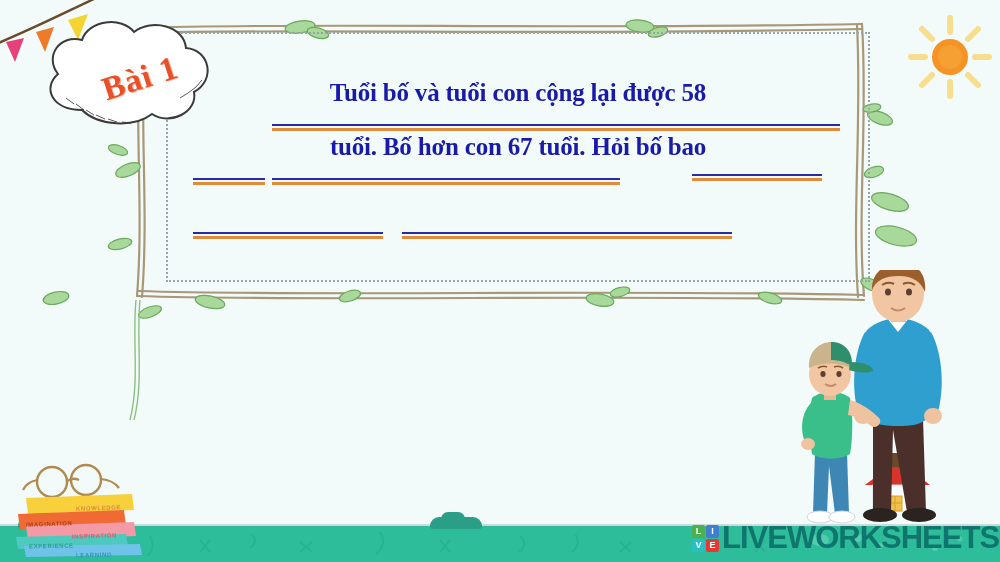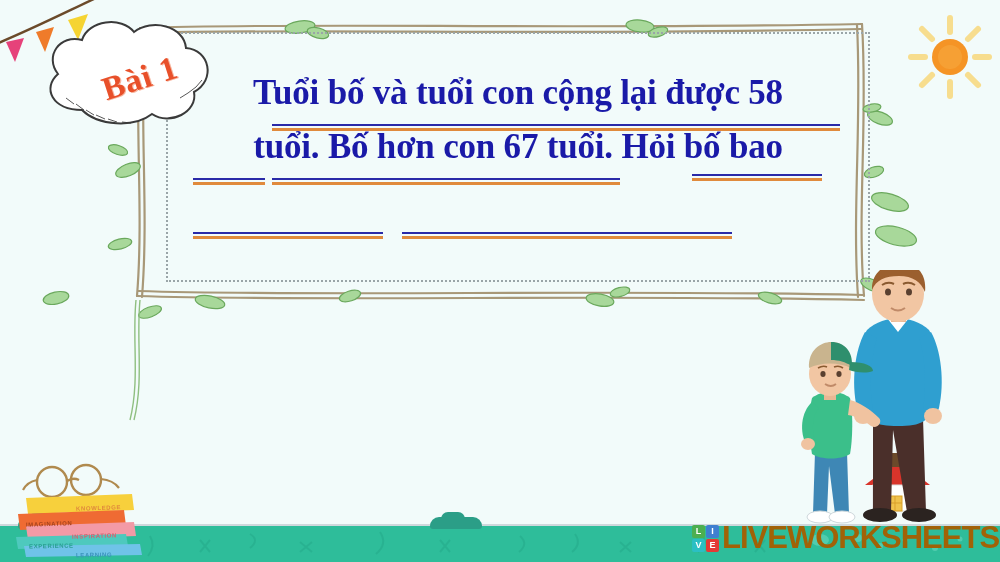--- a/index.html
+++ b/index.html
@@ -85,21 +85,21 @@
   
   .problem-text {
     position: absolute;
     left: 180px;
     top: 66px;
     width: 676px;
     text-align: center;
     color: #1a1aa8;
     font-family: "Liberation Serif", serif;
     font-weight: bold;
-    font-size: 35px;
+    font-size: 25px;
     line-height: 54px;
     letter-spacing: -0.2px;
   }
   .problem-text .ln {
     display: block;
     white-space: nowrap;
   }
 
   
   .ul {
@@ -187,21 +187,21 @@
     font-weight: bold;
     font-size: 9px;
     line-height: 13px;
     text-align: center;
   }
   .lw-word {
     font-family: "Liberation Sans", sans-serif;
     font-weight: bold;
     font-size: 31px;
     letter-spacing: -1px;
-    color: #a16207;
+    color: #0f766e;
   }
 </style>
 </head>
 <body>
 
 <div id="worksheet">
 
   <div class="ground-line"></div>
   <div class="ground-band">
     <svg class="ground-pattern" viewBox="0 0 1000 36" preserveAspectRatio="none">

